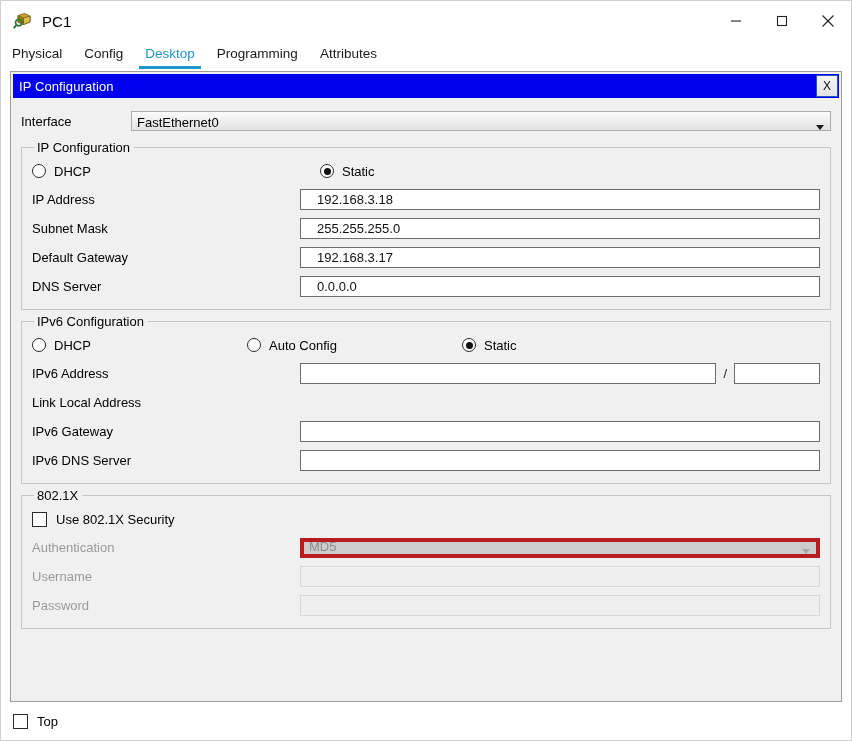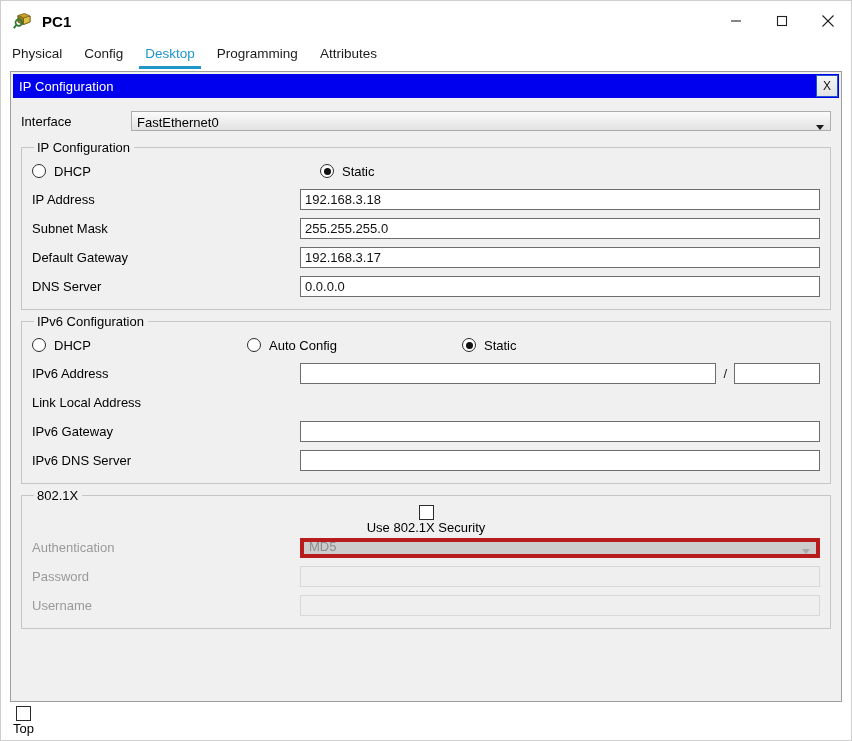--- a/index.html
+++ b/index.html
@@ -30,21 +30,20 @@
   }
 
   
   .titlebar {
     height: 40px;
     background: #ffffff;
     display: flex;
     align-items: center;
     flex: none;
     position: relative;
-    font-weight: bold;
   }
   .title-left {
     display: flex;
     align-items: center;
     padding-left: 12px;
     gap: 9px;
   }
   .app-icon {
     width: 20px;
     height: 20px;
@@ -265,21 +264,21 @@
   .field-label.dim { color: #9a9a9a; }
 
   .textbox {
     flex: 1 1 auto;
     height: 21px;
     background: #ffffff;
     border: 1px solid #6d6d6d;
     box-sizing: border-box;
     font-size: 13px;
     line-height: 19px;
-    padding-left: 4px;
+    padding-left: 16px;
     color: #111;
     overflow: hidden;
     white-space: nowrap;
     cursor: text;
   }
   .textbox.disabled {
     background: #efefef;
     border: 1px solid #d8d8d8;
     color: #a5a5a5;
   }
@@ -291,22 +290,22 @@
   .textbox.prefix {
     flex: 0 0 86px;
     width: 86px;
   }
 
   
   .check-row {
     display: flex;
     align-items: center;
     height: 28px;
+    gap: 9px;
     margin-top: 2px;
-    flex-direction: column;
   }
   .checkbox {
     width: 15px;
     height: 15px;
     border: 1.6px solid #2b2b2b;
     background: #ffffff;
     box-sizing: border-box;
     flex: none;
   }
   .check-label { font-size: 13px; }
@@ -472,26 +471,26 @@
 
         <div class="field-row">
           <span class="field-label dim">Authentication</span>
           <div class="combobox disabled">
             <span>MD5</span>
             <span class="arrow"></span>
           </div>
         </div>
 
         <div class="field-row">
+          <span class="field-label dim">Username</span>
+          <div class="textbox disabled"></div>
+        </div>
+
+        <div class="field-row">
           <span class="field-label dim">Password</span>
-          <div class="textbox disabled"></div>
-        </div>
-
-        <div class="field-row">
-          <span class="field-label dim">Username</span>
           <div class="textbox disabled"></div>
         </div>
       </fieldset>
 
     </div>
   </div>
 
   <div class="bottom-bar">
     <label class="check-row" style="height:auto;margin:0">
       <span class="checkbox"></span>

